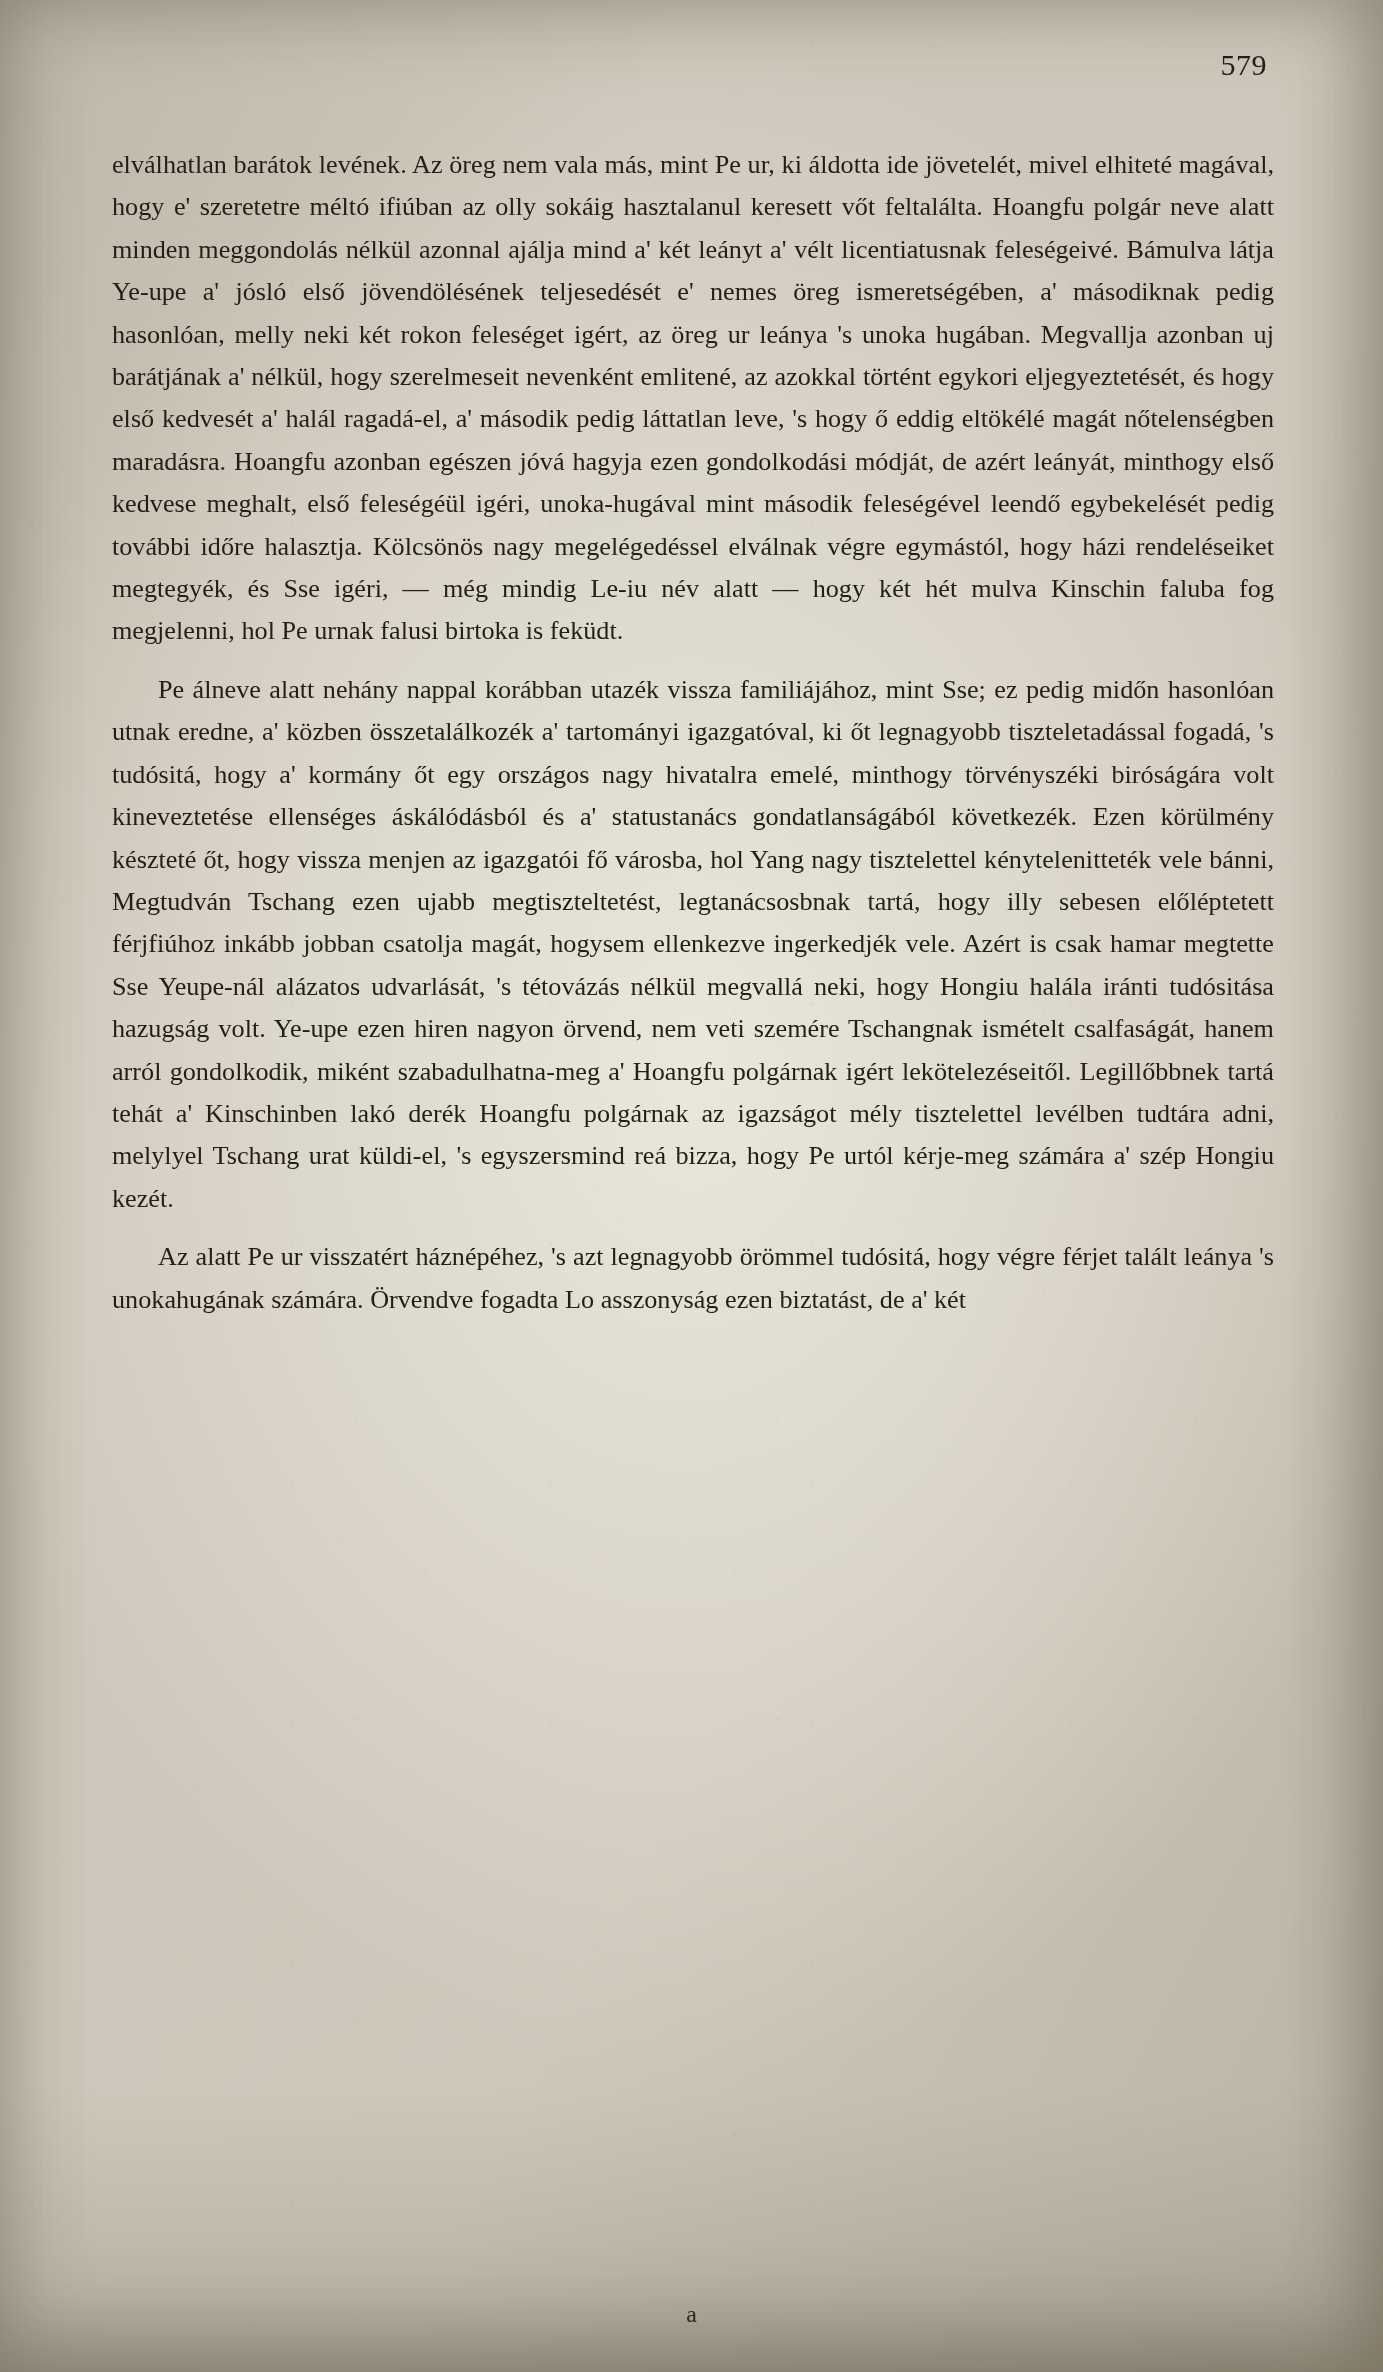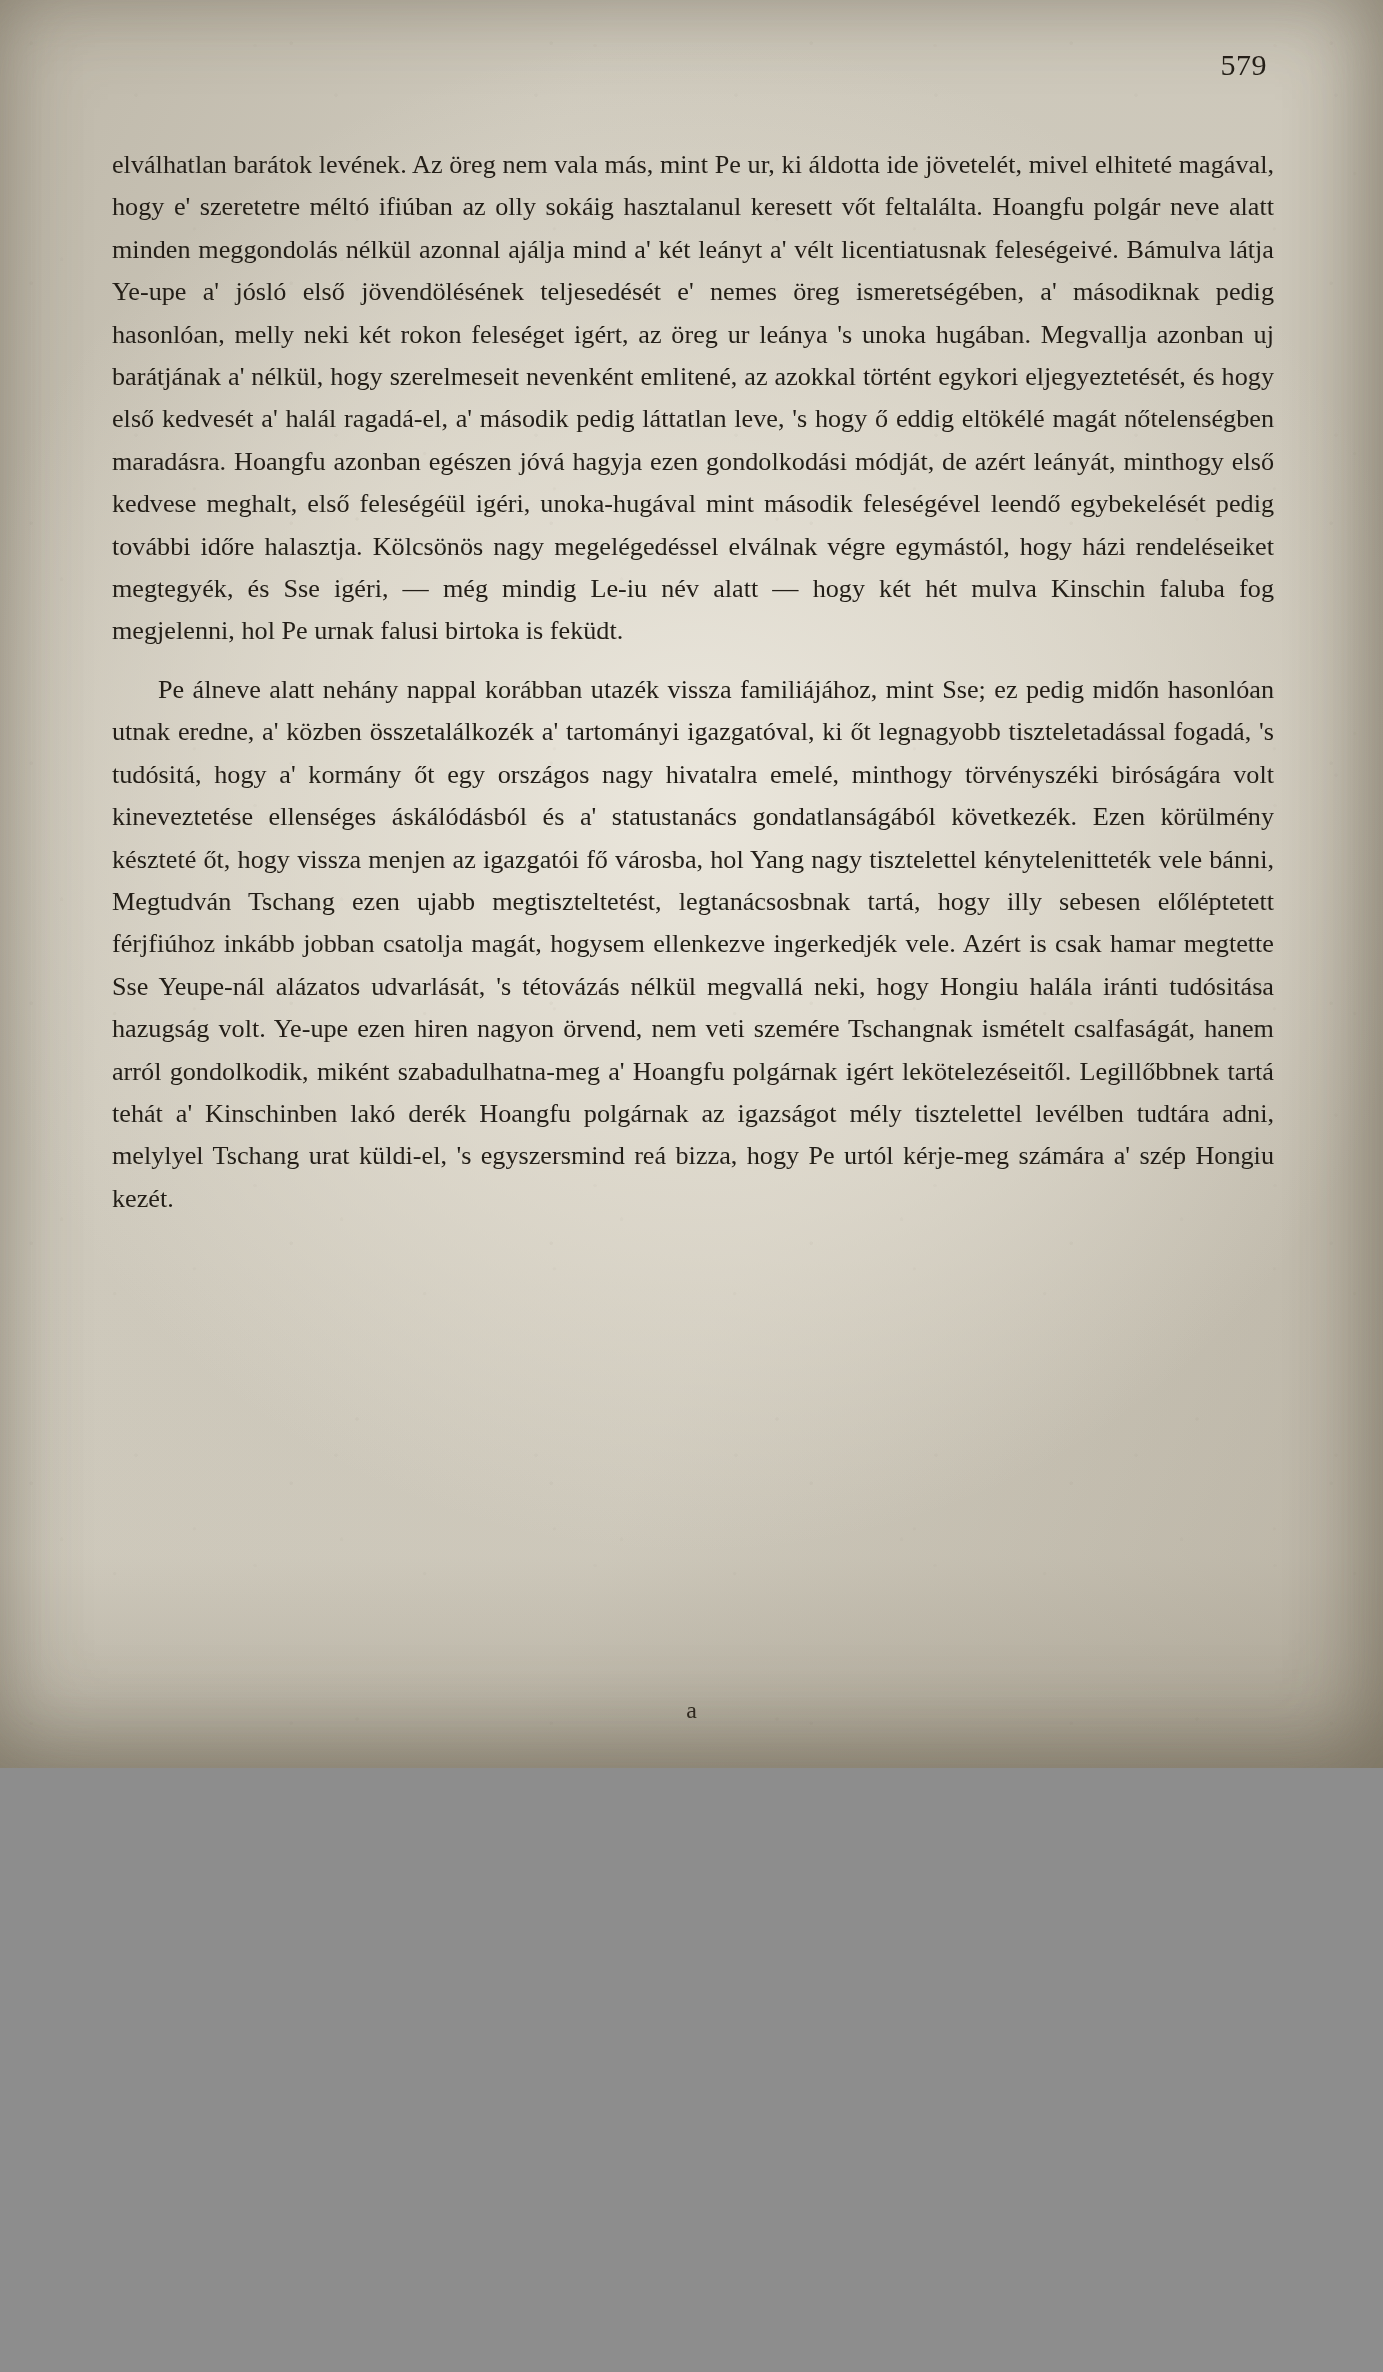--- a/index.html
+++ b/index.html
@@ -6,21 +6,21 @@
     margin: 0;
     padding: 0;
     background: #8d8d8d;
   }
   body {
     font-family: "Liberation Serif", serif;
   }
   .page {
     position: relative;
     width: 1383px;
-    height: 1768px;
+    height: 2372px;
     margin: 0 auto;
     background: #cdc8bb;
     background-image:
       radial-gradient(ellipse 70% 55% at 50% 45%, rgba(236,232,222,0.95) 0%, rgba(228,223,211,0.6) 45%, rgba(198,191,176,0.0) 78%),
       linear-gradient(115deg, rgba(155,146,128,0.30) 0%, rgba(222,216,202,0.05) 28%, rgba(205,198,182,0.10) 60%, rgba(150,141,123,0.35) 100%),
       linear-gradient(0deg, rgba(120,112,95,0.32) 0%, rgba(190,183,167,0.03) 12%, rgba(190,183,167,0.0) 30%);
     overflow: hidden;
     box-sizing: border-box;
   }
   
@@ -90,18 +90,19 @@
 <body>
 
 <div class="page">
   <div class="grain"></div>
 
   <div class="folio">579</div>
 
   <div class="text-block">
     <p class="noindent">elválhatlan barátok levének. Az öreg nem vala más, mint Pe ur, ki áldotta ide jövetelét, mivel elhiteté magával, hogy e' szeretetre méltó ifiúban az olly sokáig hasztalanul keresett vőt feltalálta. Hoangfu polgár neve alatt minden meggondolás nélkül azonnal ajálja mind a' két leányt a' vélt licentiatusnak feleségeivé. Bámulva látja Ye-upe a' jósló első jövendölésének teljesedését e' nemes öreg ismeretségében, a' másodiknak pedig hasonlóan, melly neki két rokon feleséget igért, az öreg ur leánya 's unoka hugában. Megvallja azonban uj barátjának a' nélkül, hogy szerelmeseit nevenként emlitené, az azokkal történt egykori eljegyeztetését, és hogy első kedvesét a' halál ragadá-el, a' második pedig láttatlan leve, 's hogy ő eddig eltökélé magát nőtelenségben maradásra. Hoangfu azonban egészen jóvá hagyja ezen gondolkodási módját, de azért leányát, minthogy első kedvese meghalt, első feleségéül igéri, unoka-hugával mint második feleségével leendő egybekelését pedig további időre halasztja. Kölcsönös nagy megelégedéssel elválnak végre egymástól, hogy házi rendeléseiket megtegyék, és Sse igéri, — még mindig Le-iu név alatt — hogy két hét mulva Kinschin faluba fog megjelenni, hol Pe urnak falusi birtoka is feküdt.</p>
     <p>Pe álneve alatt nehány nappal korábban utazék vissza familiájához, mint Sse; ez pedig midőn hasonlóan utnak eredne, a' közben összetalálkozék a' tartományi igazgatóval, ki őt legnagyobb tiszteletadással fogadá, 's tudósitá, hogy a' kormány őt egy országos nagy hivatalra emelé, minthogy törvényszéki biróságára volt kineveztetése ellenséges áskálódásból és a' statustanács gondatlanságából következék. Ezen körülmény készteté őt, hogy vissza menjen az igazgatói fő városba, hol Yang nagy tisztelettel kénytelenitteték vele bánni, Megtudván Tschang ezen ujabb megtiszteltetést, legtanácsosbnak tartá, hogy illy sebesen előléptetett férjfiúhoz inkább jobban csatolja magát, hogysem ellenkezve ingerkedjék vele. Azért is csak hamar megtette Sse Yeupe-nál alázatos udvarlását, 's tétovázás nélkül megvallá neki, hogy Hongiu halála iránti tudósitása hazugság volt. Ye-upe ezen hiren nagyon örvend, nem veti szemére Tschangnak ismételt csalfaságát, hanem arról gondolkodik, miként szabadulhatna-meg a' Hoangfu polgárnak igért lekötelezéseitől. Legillőbbnek tartá tehát a' Kinschinben lakó derék Hoangfu polgárnak az igazságot mély tisztelettel levélben tudtára adni, melylyel Tschang urat küldi-el, 's egyszersmind reá bizza, hogy Pe urtól kérje-meg számára a' szép Hongiu kezét.</p>
+    <p>Az alatt Pe ur visszatért háznépéhez, 's azt legnagyobb örömmel tudósitá, hogy végre férjet talált leánya 's unokahugának számára. Örvendve fogadta Lo asszonyság ezen biztatást, de a' két</p>
   </div>
 
   <div class="sig">a</div>
 
   <div class="edge-shadow"></div>
 </div>
 
 </body></html>

